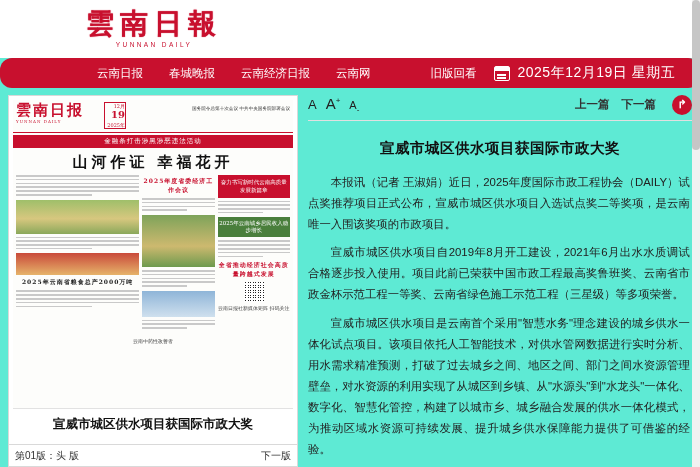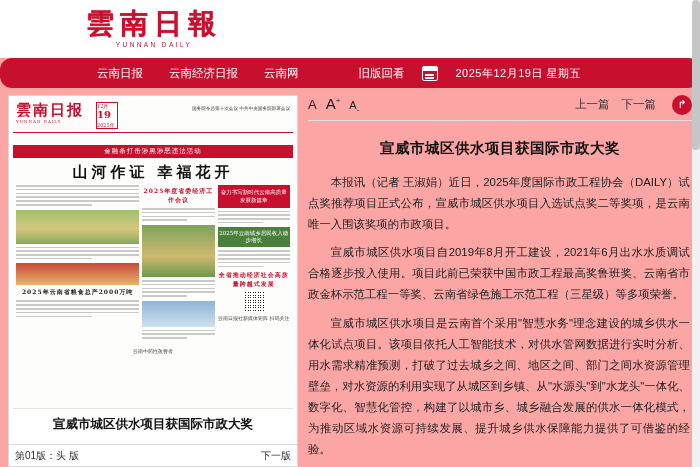--- a/index.html
+++ b/index.html
@@ -6,21 +6,21 @@
   html, body {
     margin: 0; padding: 0;
     width: 700px; height: 467px;
     background: #ffffff;
     font-family: "Liberation Sans", sans-serif;
     overflow: hidden;
   }
   #page {
     position: relative;
     width: 700px; height: 467px;
-    background: #fca5a5;
+    background: #5eead4;
   }
 
   
   .masthead {
     height: 58px;
     background: #ffffff;
     display: flex;
     align-items: center;
     padding-left: 86px;
     border-bottom: 1px solid #ffffff;
@@ -74,22 +74,22 @@
     background: #fff;
   }
   .nav-cal:after {
     content: "";
     position: absolute; left: 2px; top: 7px;
     width: 9px; height: 2px;
     background: #fff;
     box-shadow: 0 3px 0 #fff;
   }
   .nav-date {
-    margin-left: 12px;
-    font-size: 11px;
+    margin-left: 2px;
+    font-size: 14px;
     letter-spacing: 0.5px;
   }
 
   
   .body-wrap {
     display: flex;
     padding: 7px 8px 0 8px;
     height: 379px;
   }
 
@@ -118,35 +118,35 @@
     display: flex; align-items: flex-start;
     border-bottom: 1.5px solid #c8102e;
     padding: 2px 3px 3px 3px;
   }
   .pp-logo {
     font-size: 15px; font-weight: bold; color: #c8102e;
     letter-spacing: 2px; line-height: 1.1;
   }
   .pp-logo-en { font-size: 4px; color: #c8102e; letter-spacing: 1px; }
   .pp-datebox {
-    margin-left: 12px;
+    margin-left: 20px;
     border: 1px solid #c8102e;
-    width: 22px; text-align: left;
+    width: 22px; text-align: right;
     font-size: 5px; color: #c8102e; line-height: 1.25;
   }
   .pp-datebox b { font-size: 10px; display: block; }
   .pp-headnote {
     margin-left: auto; text-align: right;
     font-size: 4.6px; color: #333; line-height: 1.5;
     padding-top: 4px;
   }
   .pp-redbar {
     background: #c8102e; color: #fff;
     font-size: 6.5px; text-align: center;
-    padding: 2px 0; margin-top: 12px;
+    padding: 2px 0; margin-top: 2px;
     letter-spacing: 1px;
   }
   .pp-title {
     text-align: center;
     font-size: 15px; font-weight: bold; color: #111;
     letter-spacing: 4px;
     margin: 5px 0 3px 0;
   }
   .pp-cols { display: flex; gap: 3px; padding: 0 3px; }
   .pp-c1 { width: 46%; }
@@ -234,21 +234,21 @@
   .fs.a1 { font-size: 13px; }
   .fs.a2 { font-size: 15px; }
   .fs.a2 sup { font-size: 8px; }
   .fs.a3 { font-size: 11px; }
   .fs.a3 sub { font-size: 8px; }
   .art-nav {
     margin-left: auto;
     display: flex; align-items: center; gap: 12px;
     font-size: 11.5px; color: #333;
   }
-  .art-nav span { cursor: pointer; }
+  .art-nav span { cursor: pointer; font-weight: bold; }
   .round-btn {
     width: 20px; height: 20px; border-radius: 50%;
     background: #c8102e; color: #fff;
     display: flex; align-items: center; justify-content: center;
     font-size: 11px; margin-left: 4px; cursor: pointer;
   }
   .art-title {
     font-size: 14.5px;
     font-weight: bold;
     color: #111;
@@ -284,20 +284,21 @@
 
   <div class="masthead">
     <div class="logo-block">
       <div class="logo-cn">雲南日報</div>
       <div class="logo-en">YUNNAN DAILY</div>
     </div>
   </div>
 
   <div class="navbar">
     <div class="nav-item">云南日报</div>
+    <div class="nav-item">春城晚报</div>
     <div class="nav-item">云南经济日报</div>
     <div class="nav-item">云南网</div>
     <div class="nav-spacer"></div>
     <div class="nav-item">旧版回看</div>
     <div class="nav-cal"></div>
     <div class="nav-date">2025年12月19日 星期五</div>
   </div>
 
   <div class="body-wrap">
 

